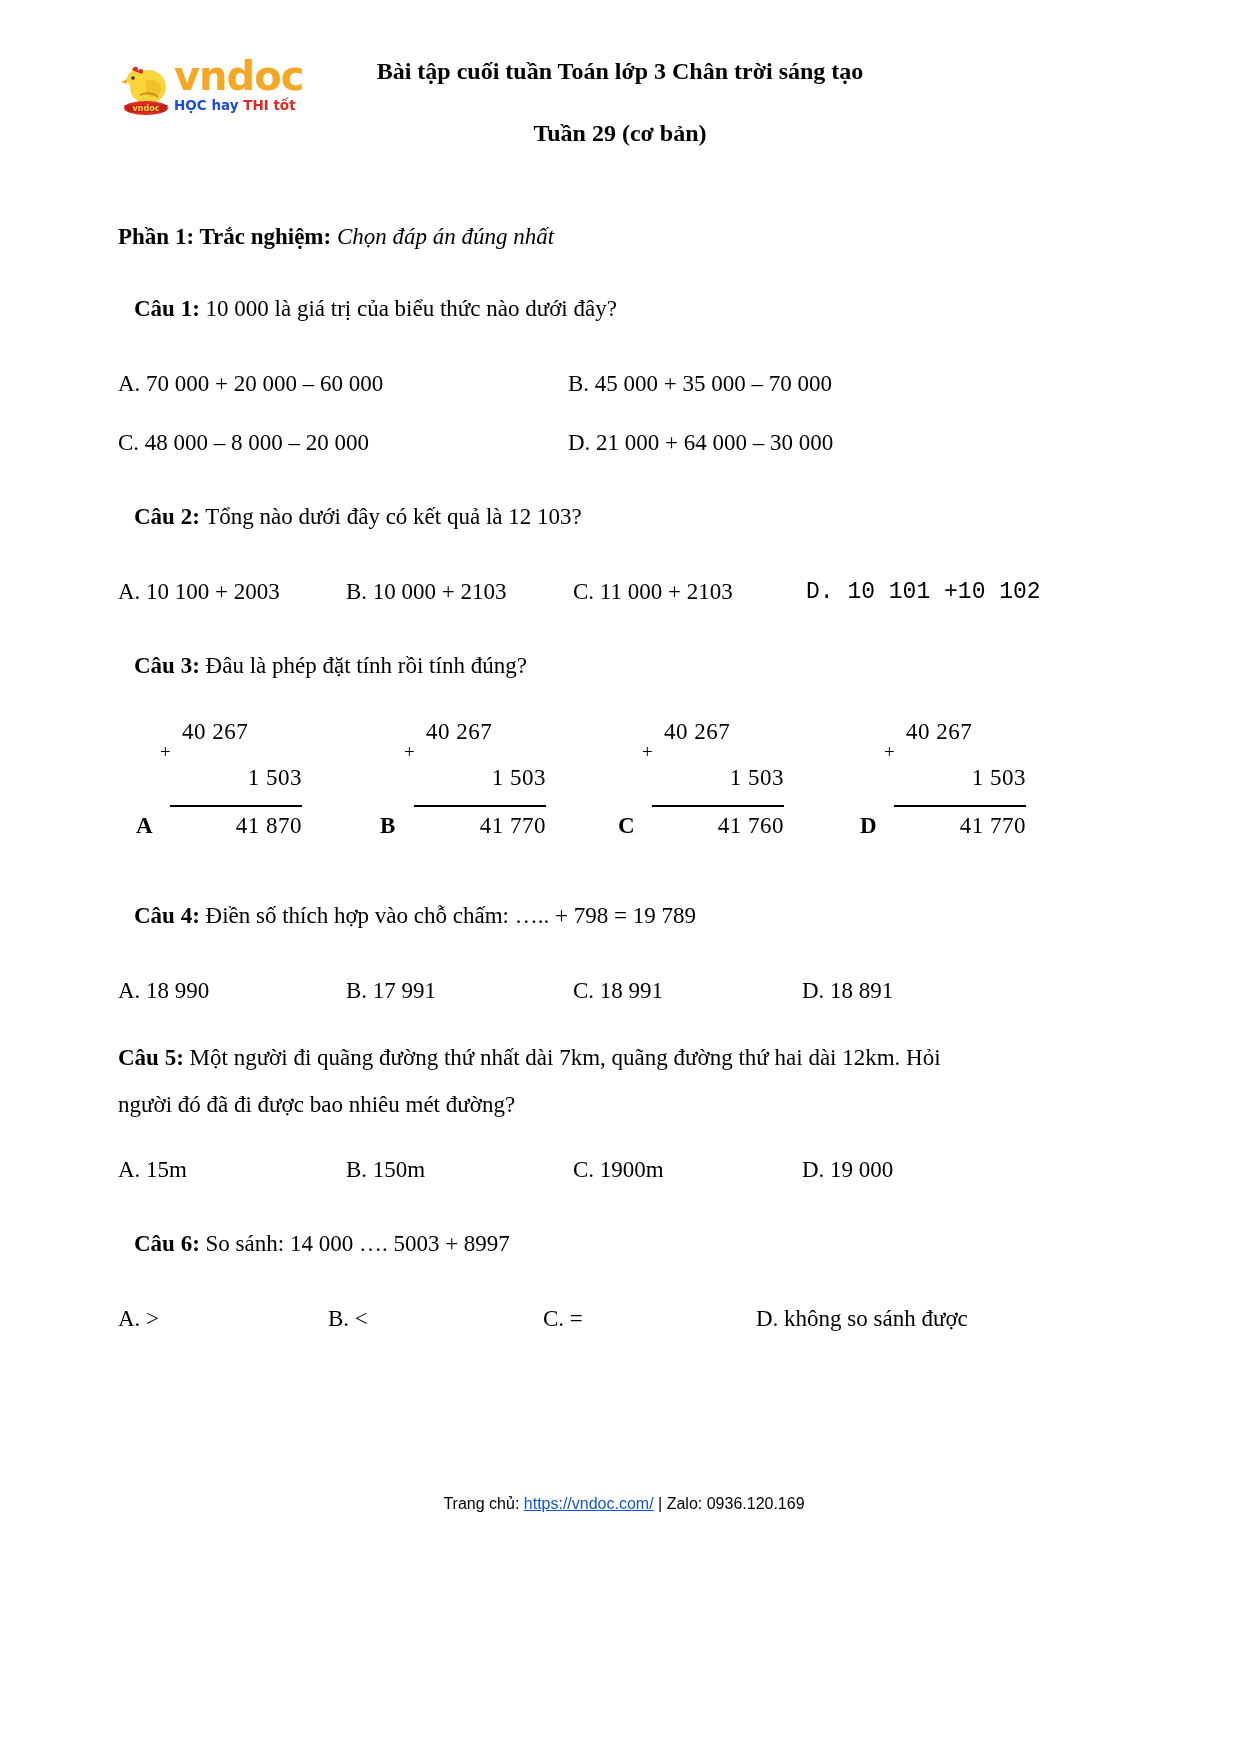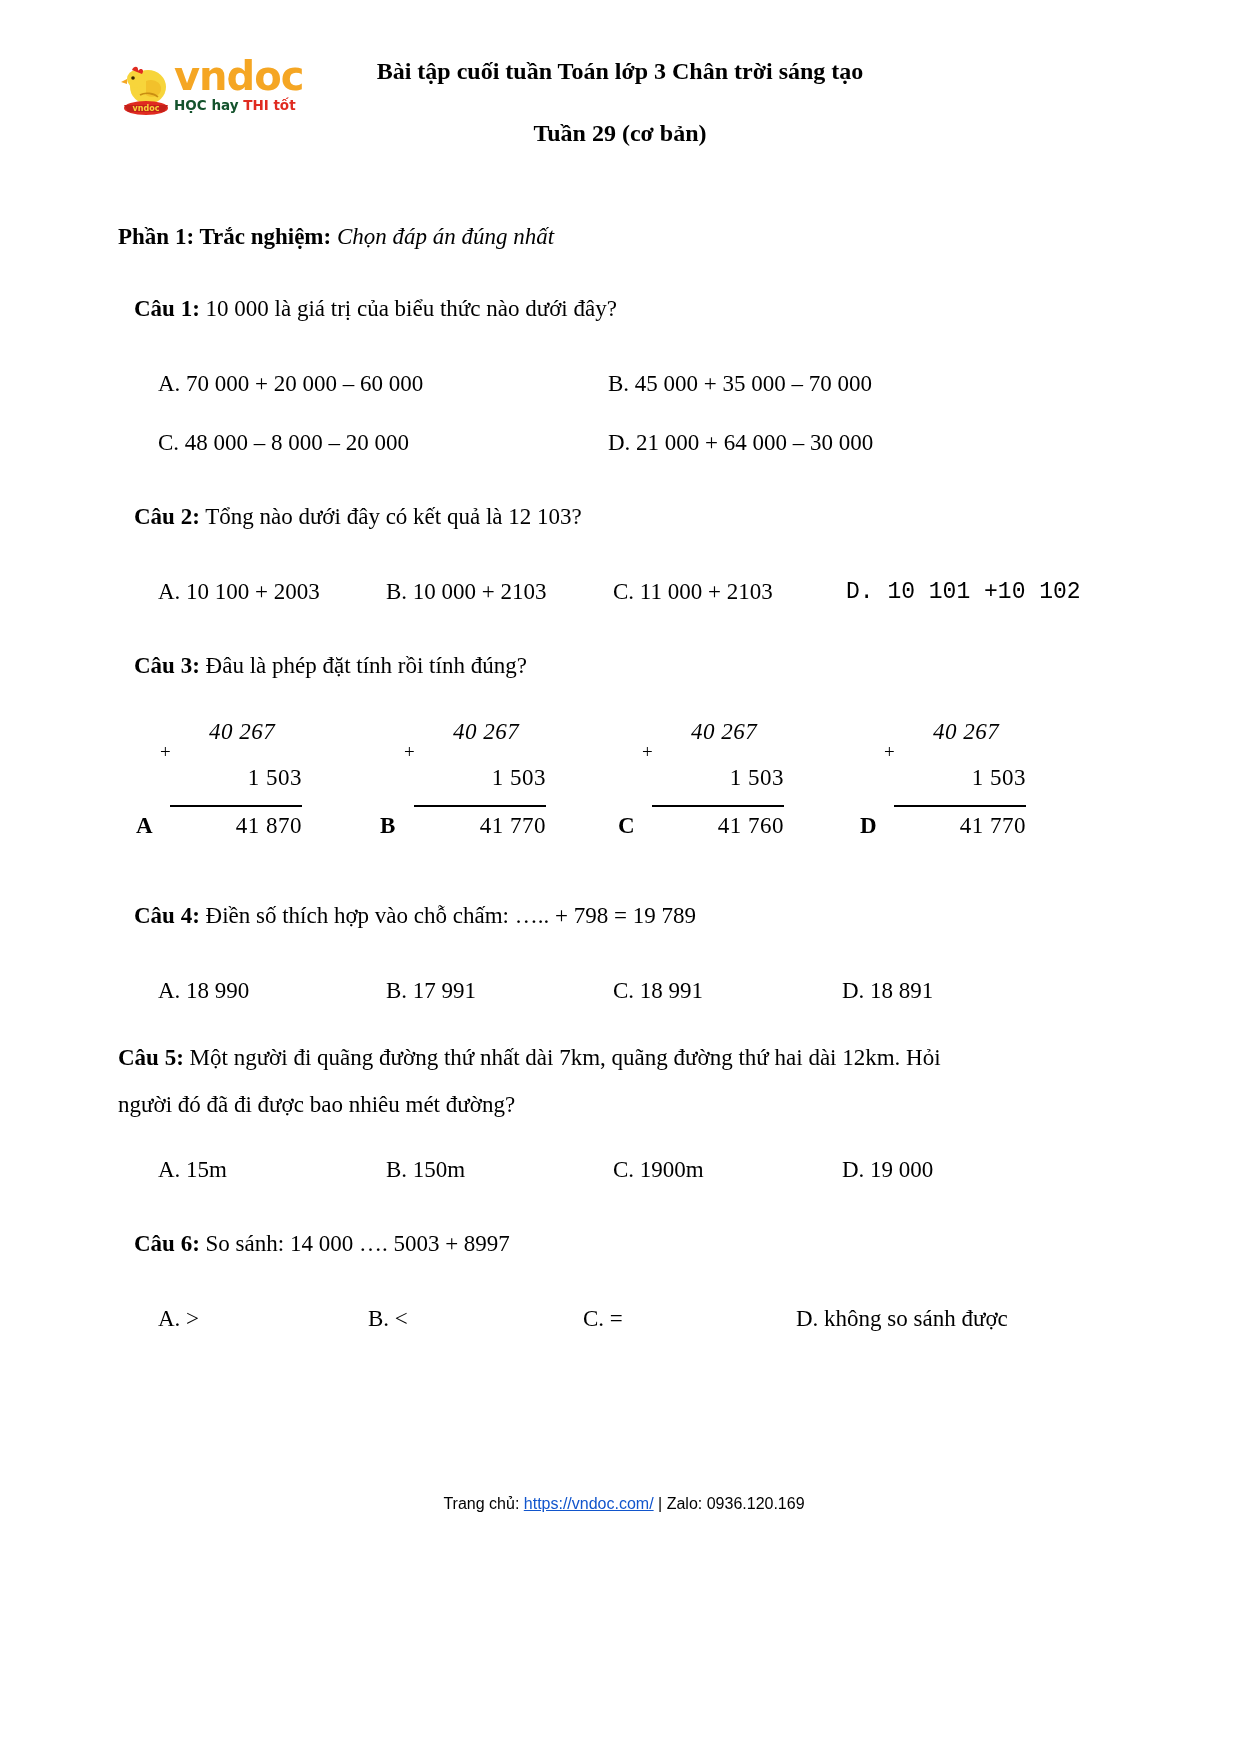--- a/index.html
+++ b/index.html
@@ -52,21 +52,21 @@
     line-height: 42px;
   }
   .logo-tag {
     font-family: "DejaVu Sans", sans-serif;
     font-weight: bold;
     font-size: 13.5px;
     line-height: 15px;
     margin-top: 1px;
     white-space: nowrap;
   }
-  .tag-green { color: #14532d; }
+  .tag-green { color: #1d4ed8; }
   .tag-red { color: #E02B20; }
 
   
   .doc-title {
     text-align: center;
     font-weight: bold;
     font-size: 24px;
     line-height: 30px;
     margin: 0;
     padding-top: 56px;
@@ -109,21 +109,20 @@
   .opt-row {
     position: relative;
     font-size: 23px;
     line-height: 34px;
     padding-top: 25px;
     height: 34px;
   }
   .opt {
     position: absolute;
     white-space: nowrap;
-    margin-left: 40px;
   }
 
   
   .sums {
     position: relative;
     height: 150px;
     margin-top: 26px;
   }
   .sum-block {
     position: absolute;
@@ -136,23 +135,22 @@
     position: absolute;
     left: 32px;
     top: 32px;
     font-size: 19px;
   }
   .sum-a {
     position: absolute;
     left: 54px;
     top: 10px;
     width: 120px;
-    text-align: center;
+    text-align: left;
     letter-spacing: 0.5px;
-    font-style: italic;
   }
   .sum-b {
     position: absolute;
     left: 54px;
     top: 56px;
     width: 120px;
     text-align: right;
     letter-spacing: 0.5px;
   }
   .sum-rule {

